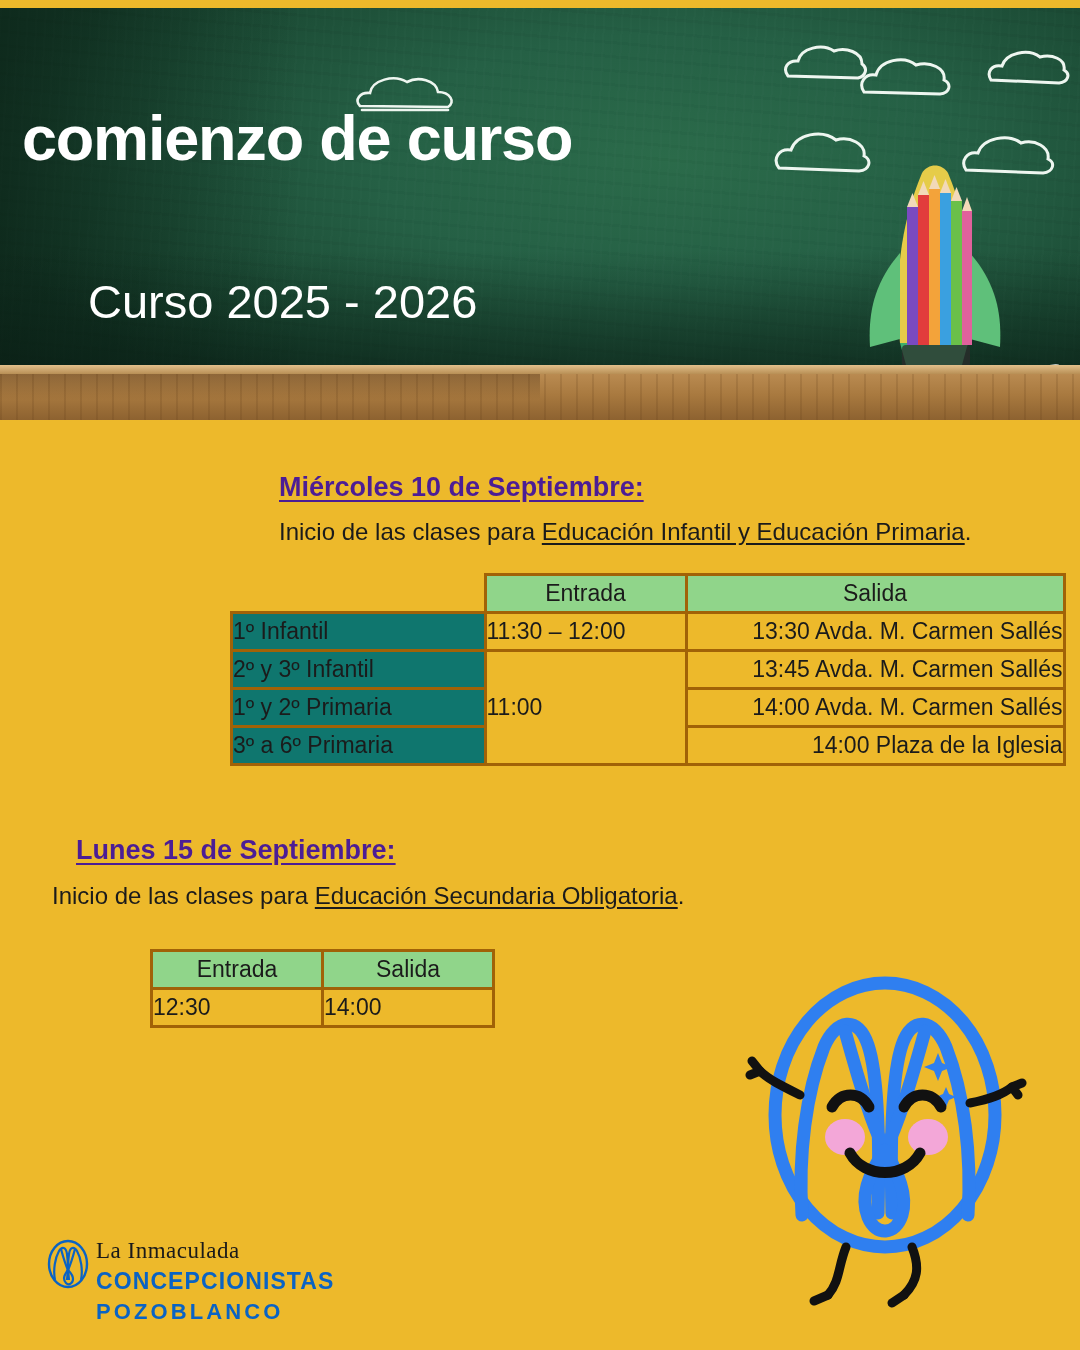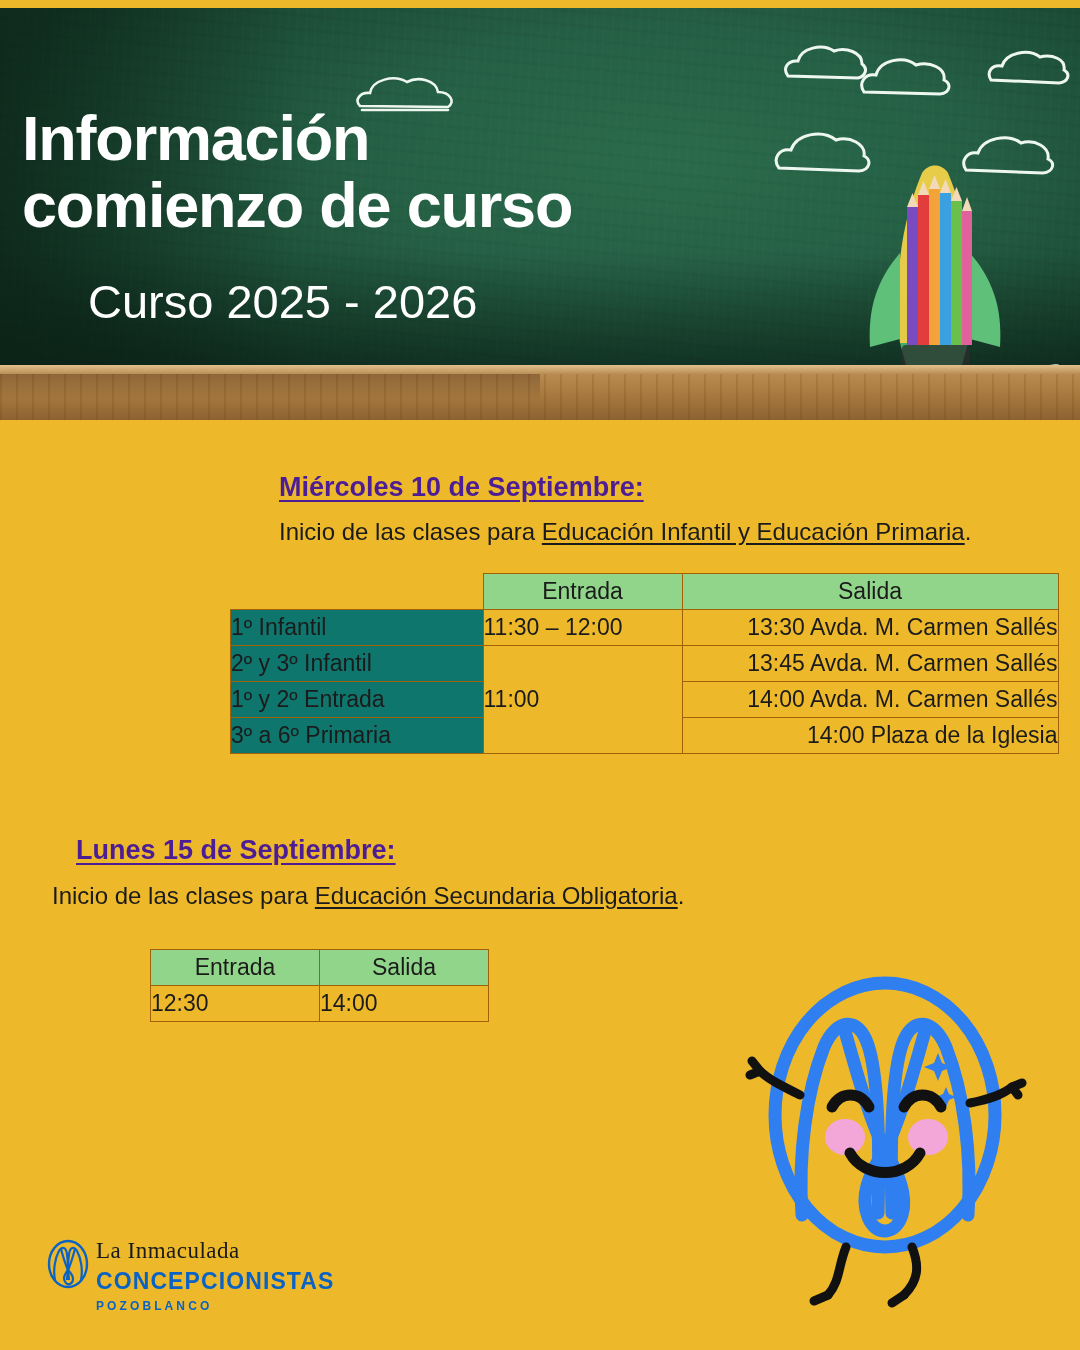--- a/index.html
+++ b/index.html
@@ -119,21 +119,21 @@
     text-underline-offset: 4px;
   }
   .para { color: #1b1b1b; }
   .para u { text-underline-offset: 3px; }
 
   .sec1-heading { position: absolute; left: 279px; top: 52px; font-size: 27px; }
   .sec1-para    { position: absolute; left: 279px; top: 98px; font-size: 24px; }
 
   table.tbl { border-collapse: collapse; }
   table.tbl td, table.tbl th {
-    border: 1px solid #a16207;
+    border: 3px solid #a16207;
     font-weight: normal;
     font-size: 23px;
     color: #1b1b1b;
     padding: 0;
     height: 35px;
     vertical-align: middle;
   }
   .th-green { background: #90d58a; text-align: center; }
   .td-blue  { background: #0f766e; text-align: left; padding-left: 12px; }
   .td-center{ text-align: left; }
@@ -152,21 +152,21 @@
   #table-eso .c-out { width: 168px; }
 
   
   .mascot { position: absolute; left: 740px; top: 975px; }
 
   
   .logo { position: absolute; left: 46px; top: 1238px; }
   .logo-text { position: absolute; left: 96px; top: 1238px; color: #0a63c4; }
   .logo-l1 { font-family: "Liberation Serif", serif; font-size: 23px; color: #1a1a1a; letter-spacing: .5px; }
   .logo-l2 { font-size: 23px; font-weight: bold; color: #0a63c4; letter-spacing: 1.1px; margin-top: 4px; }
-  .logo-l3 { font-size: 12px; font-weight: bold; color: #0a63c4; letter-spacing: 3.1px; margin-top: 4px; }
+  .logo-l3 { font-size: 22px; font-weight: bold; color: #0a63c4; letter-spacing: 3.1px; margin-top: 4px; }
 </style>
 </head>
 <body>
 
 <div class="header">
   <div class="board">
     <div class="board-texture"></div>
     <div class="board-left-dark"></div>
     <div class="board-bottom-dark"></div>
 
@@ -221,21 +221,20 @@
     </svg>
   </div>
 
   <div class="ledge">
       <div class="grain"></div>
     </div>
   <div class="ledge-lip"></div>
   <div class="ledge-shadow"></div>
 
   <div class="title">
-    <div>Información</div>
     <div>comienzo de curso</div>
   </div>
   <div class="subtitle">Curso 2025 - 2026</div>
 </div>
 
 <div class="content">
 
   <div class="heading sec1-heading">Miércoles 10 de Septiembre:</div>
   <div class="para sec1-para">
     <span>Inicio de las clases para </span><u>Educación Infantil y Educación Primaria</u><span>.</span>
@@ -252,21 +251,21 @@
       <td class="td-blue">1º Infantil</td>
       <td class="td-center">11:30 – 12:00</td>
       <td class="td-left">13:30  Avda. M. Carmen Sallés</td>
     </tr>
     <tr>
       <td class="td-blue">2º y 3º Infantil</td>
       <td class="td-center" rowspan="3">11:00</td>
       <td class="td-left">13:45  Avda. M. Carmen Sallés</td>
     </tr>
     <tr>
-      <td class="td-blue">1º y 2º Entrada</td>
+      <td class="td-blue">1º y 2º Primaria</td>
       <td class="td-left">14:00  Avda. M. Carmen Sallés</td>
     </tr>
     <tr>
       <td class="td-blue">3º a 6º Primaria</td>
       <td class="td-left">14:00  Plaza de la Iglesia</td>
     </tr>
   </tbody>
     </table>
 
   <div class="heading sec2-heading">Lunes 15 de Septiembre:</div>

